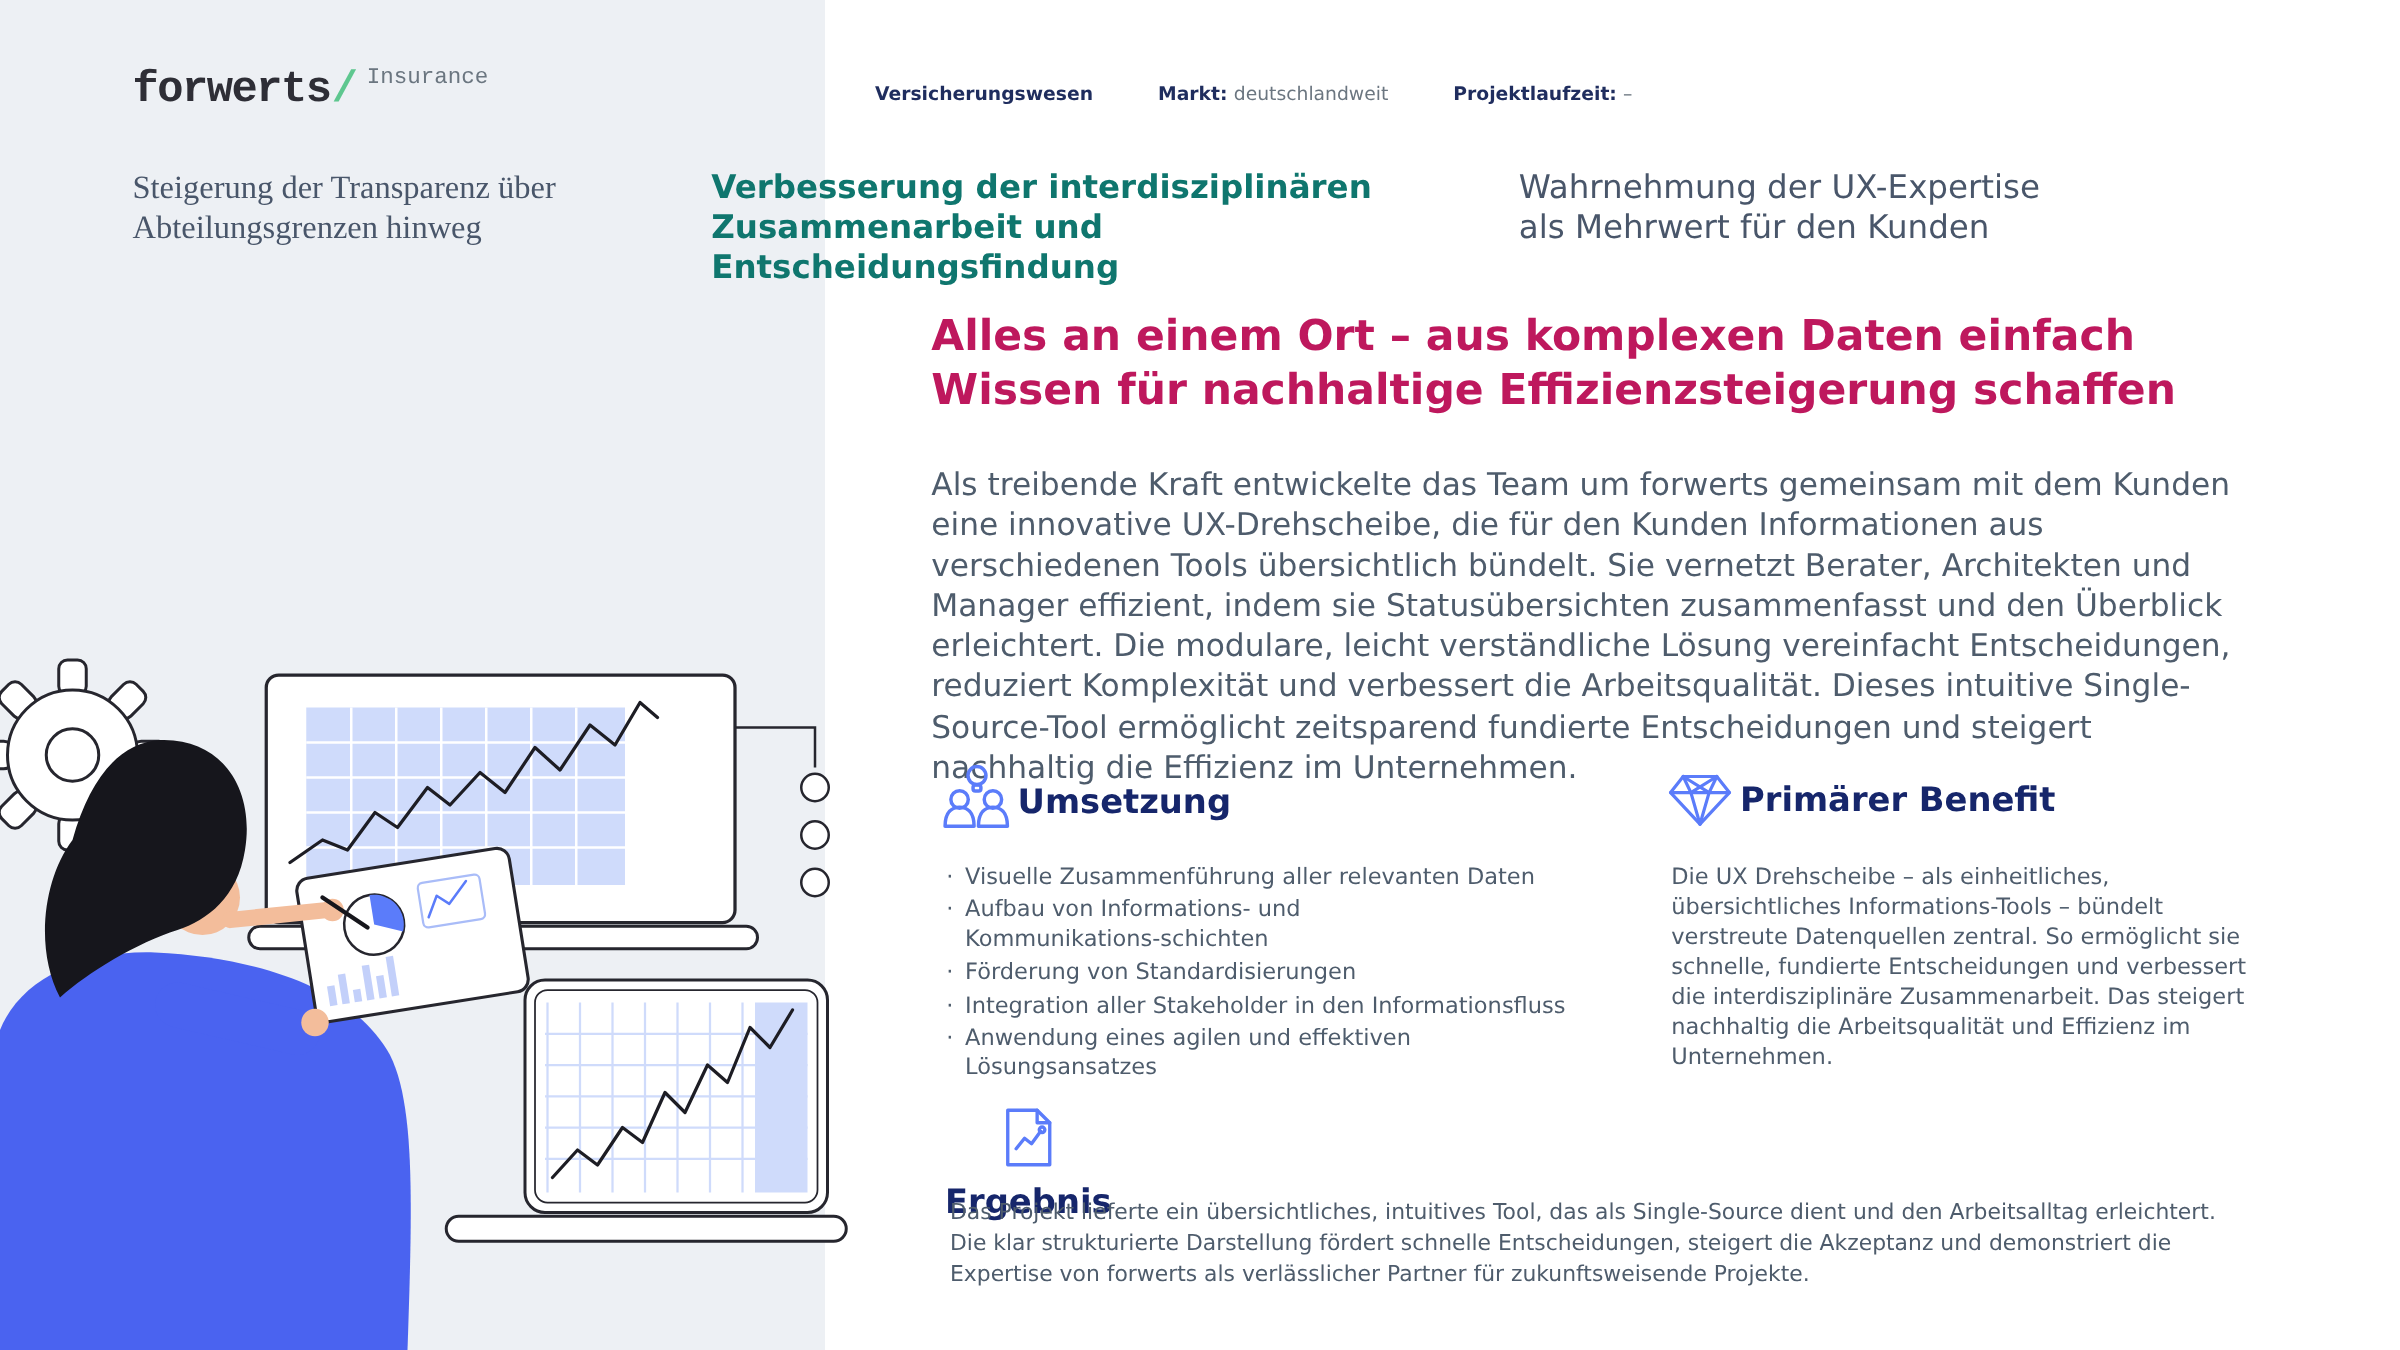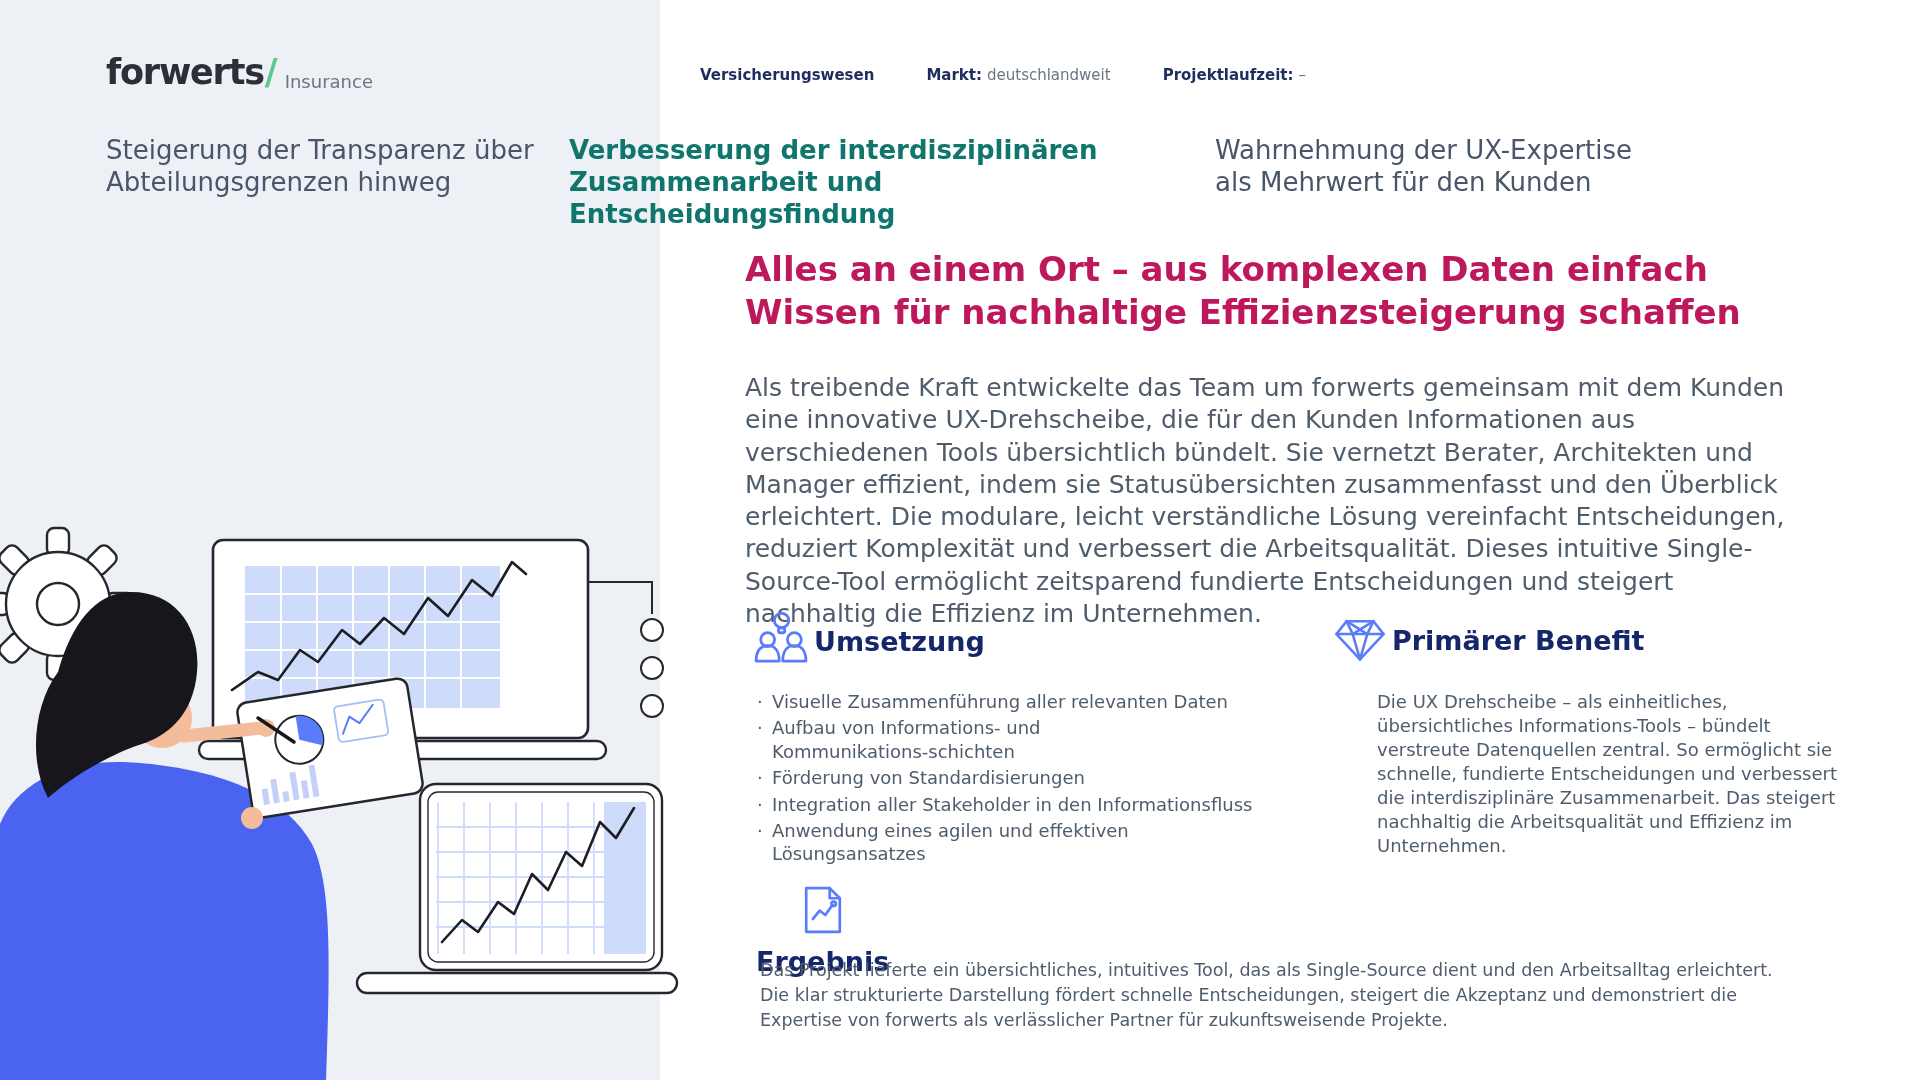--- a/index.html
+++ b/index.html
@@ -2,54 +2,54 @@
 <html><head>
 <meta charset="utf-8">
 <style>
   html,body{margin:0;padding:0;}
   body{background:#ffffff;font-family:"DejaVu Sans","Liberation Sans",sans-serif;}
   .page{position:relative;width:1920px;height:1080px;overflow:hidden;background:#ffffff;}
 
   .band{position:absolute;left:0;top:0;width:660px;height:1080px;background:#EDF0F4;}
 
   
-  .logo{position:absolute;left:106px;top:52px;display:flex;align-items:flex-end;cursor:pointer;}
+  .logo{position:absolute;left:106px;top:52px;display:flex;align-items:flex-start;cursor:pointer;font-family:Liberation Mono, monospace;}
   .logo-name{font-size:35px;font-weight:bold;color:#2E2E36;letter-spacing:-1.2px;}
   .logo-slash{font-size:35px;font-weight:bold;color:#5EC78F;margin-left:1px;}
   .logo-suffix{font-size:18px;color:#6B7680;margin-left:7px;}
 
   
   .meta{position:absolute;left:700px;top:66px;display:flex;gap:52px;font-size:15px;color:#1F2D5E;white-space:nowrap;}
   .meta .lbl{font-weight:bold;color:#1F2D5E;}
   .meta .val{color:#6B7680;margin-left:5px;}
 
   
   .goal{position:absolute;top:134px;font-size:26px;line-height:1.24;color:#49566A;cursor:pointer;}
-  .goal.g1{left:106px;width:440px;}
+  .goal.g1{left:106px;width:440px;font-family:Liberation Serif, serif;}
   .goal.g2{left:569px;width:585px;font-weight:bold;color:#0f766e;}
   .goal.g3{left:1215px;width:430px;}
 
   
   .title{position:absolute;left:745px;top:248px;width:1085px;font-size:34px;font-weight:bold;color:#be185d;line-height:1.26;}
   .intro{position:absolute;left:745px;top:372px;width:1060px;font-size:25px;line-height:1.29;color:#4E5C6C;}
 
   .sec-head{position:absolute;display:flex;align-items:center;gap:4px;}
   .sec-head.umsetzung{left:752px;top:610px;}
   .sec-head.benefit{left:1332px;top:610px;}
   .sec-head.ergebnis{left:756px;top:882px;flex-direction:column;}
   .sec-title{font-size:27px;font-weight:bold;color:#16266B;}
   .sec-icon{flex:0 0 auto;}
 
   .bullets{position:absolute;left:752px;top:690px;width:525px;list-style:none;margin:0;padding:0;}
   .bullets li{position:relative;padding-left:20px;font-size:18px;line-height:1.3;color:#4E5C6C;margin:0 0 3px 0;}
   .bullets li::before{content:"·";position:absolute;left:5px;top:0;color:#4E5C6C;}
   .bullets li.w2{max-width:430px;}
   .bullets li.w5{max-width:430px;}
 
-  .benefit-text{position:absolute;left:1337px;top:690px;width:462px;font-size:18px;line-height:1.33;color:#4E5C6C;margin-left:40px;}
+  .benefit-text{position:absolute;left:1337px;top:690px;width:462px;font-size:18px;line-height:1.33;color:#4E5C6C;}
   .ergebnis-text{position:absolute;left:760px;top:958px;width:1015px;font-size:17.5px;line-height:1.42;color:#4E5C6C;}
 
   .illu{position:absolute;left:0;top:522px;width:680px;height:558px;}
 </style>
 </head>
 <body>
 
 <div class="page">
 
   <div class="band"></div>

